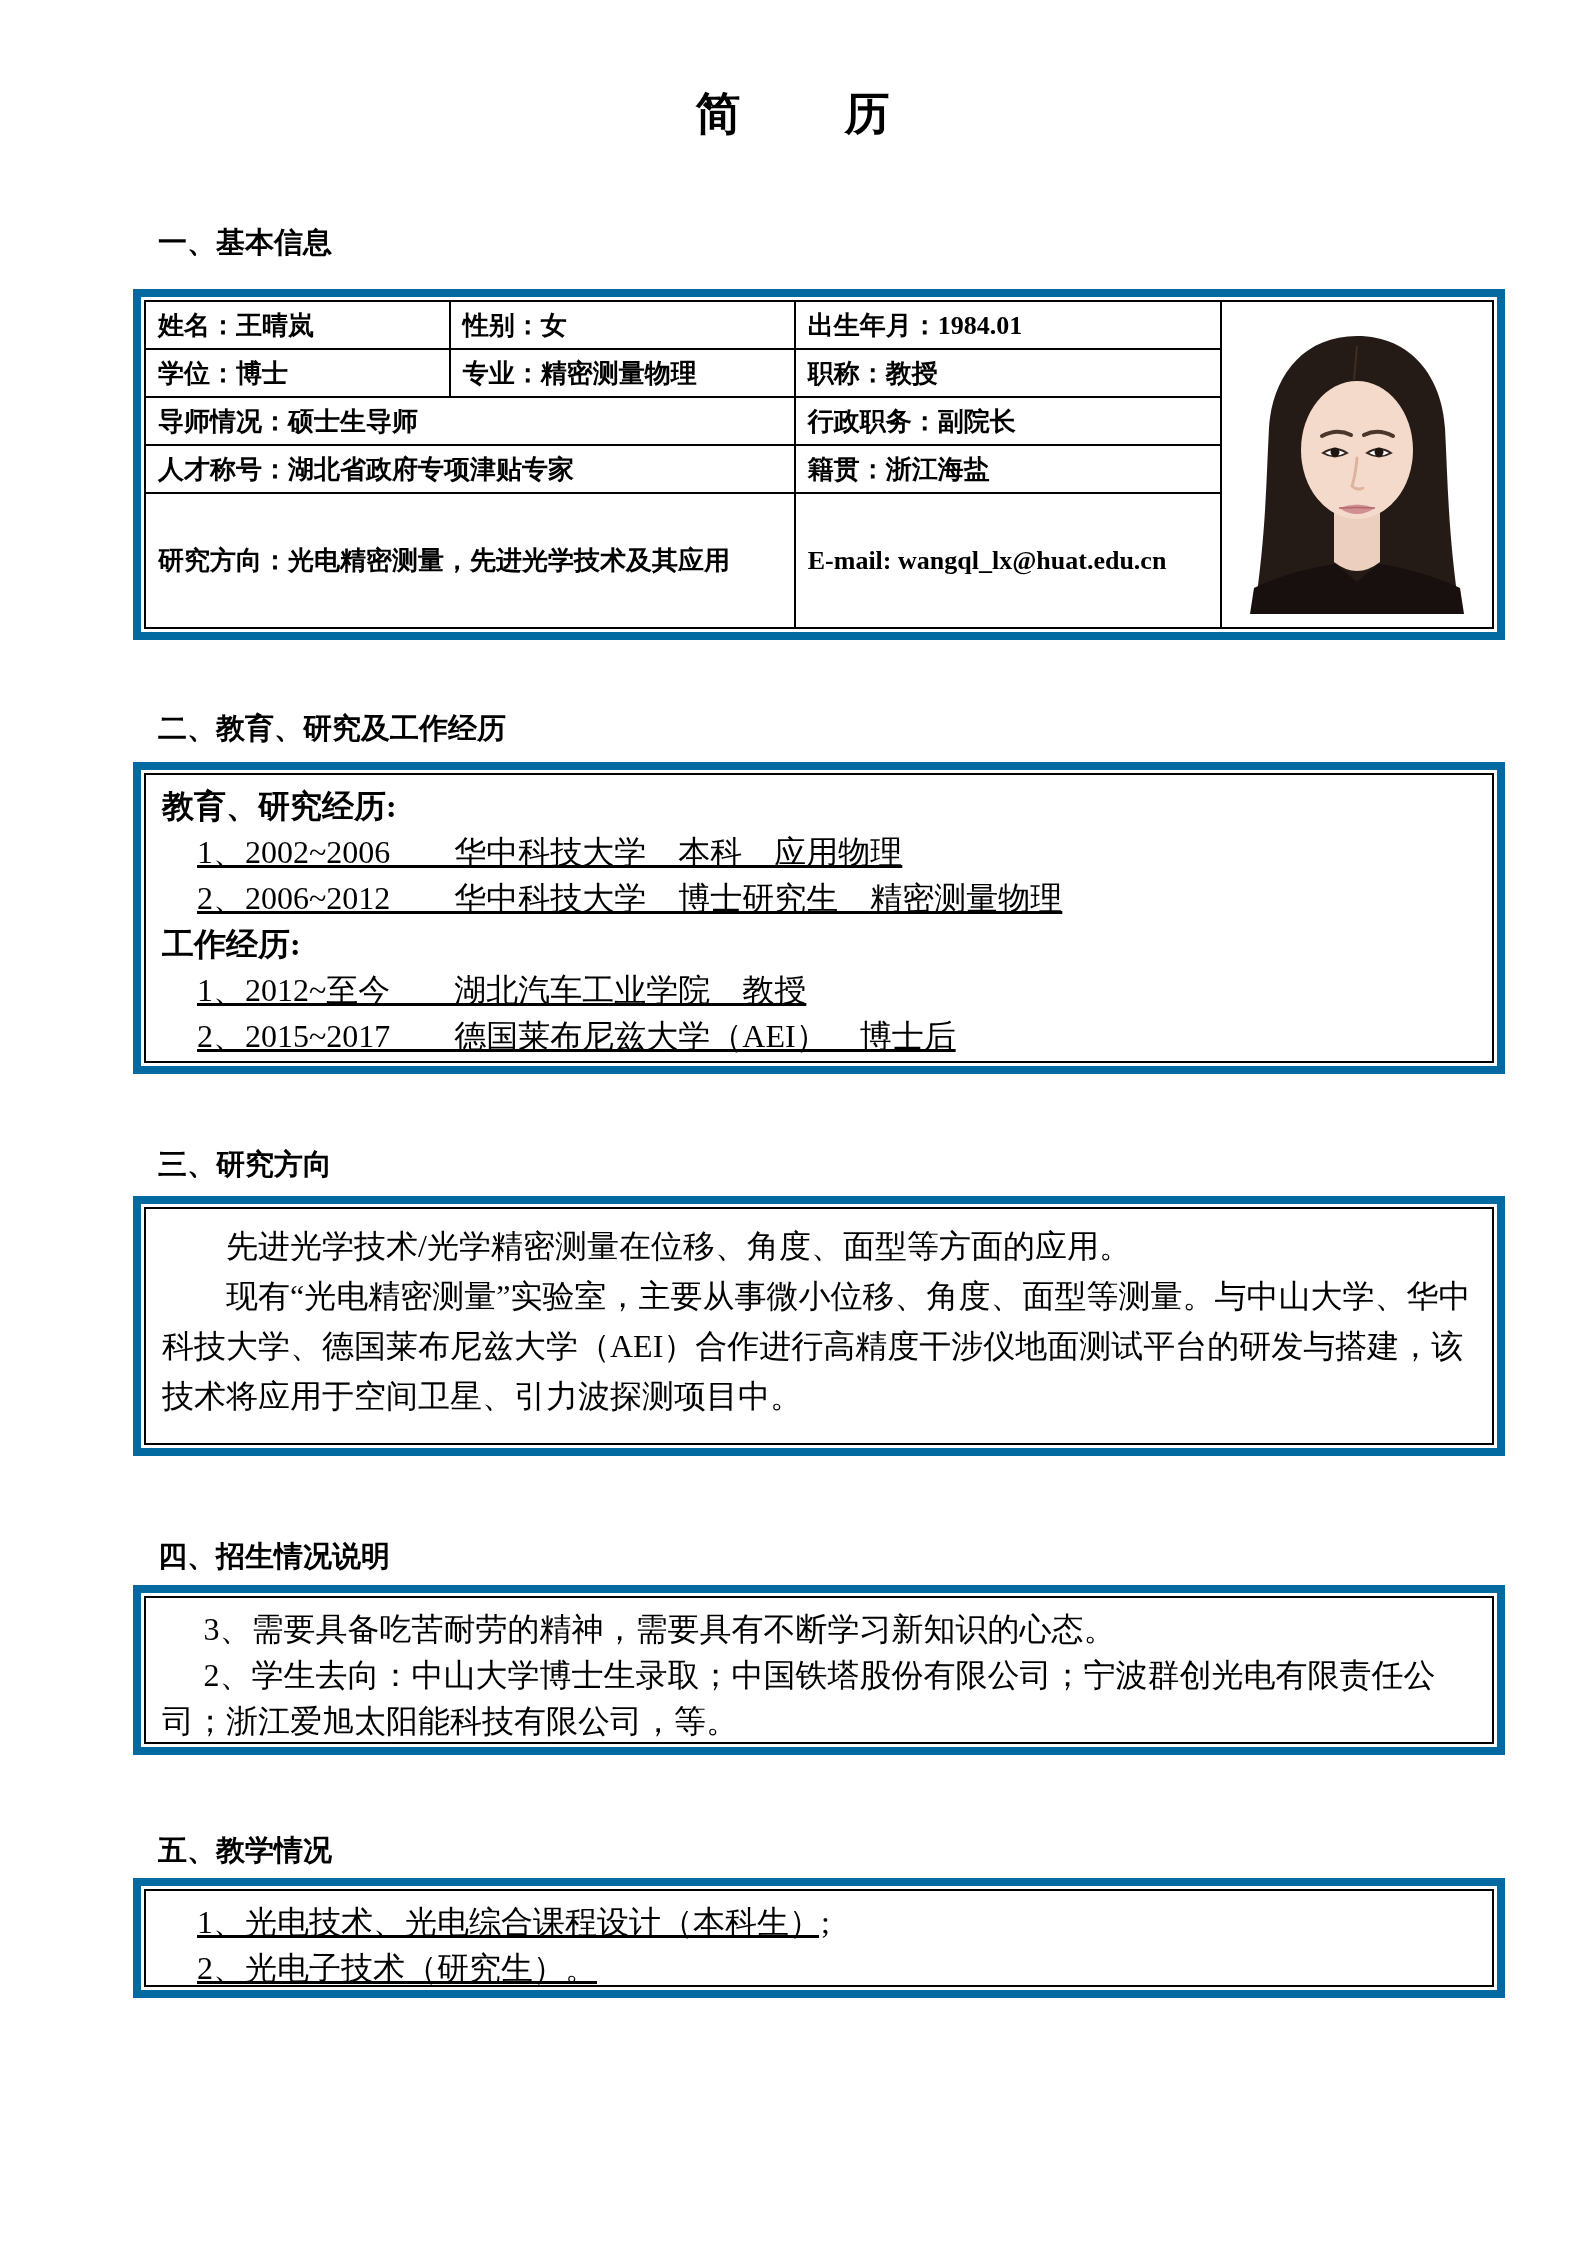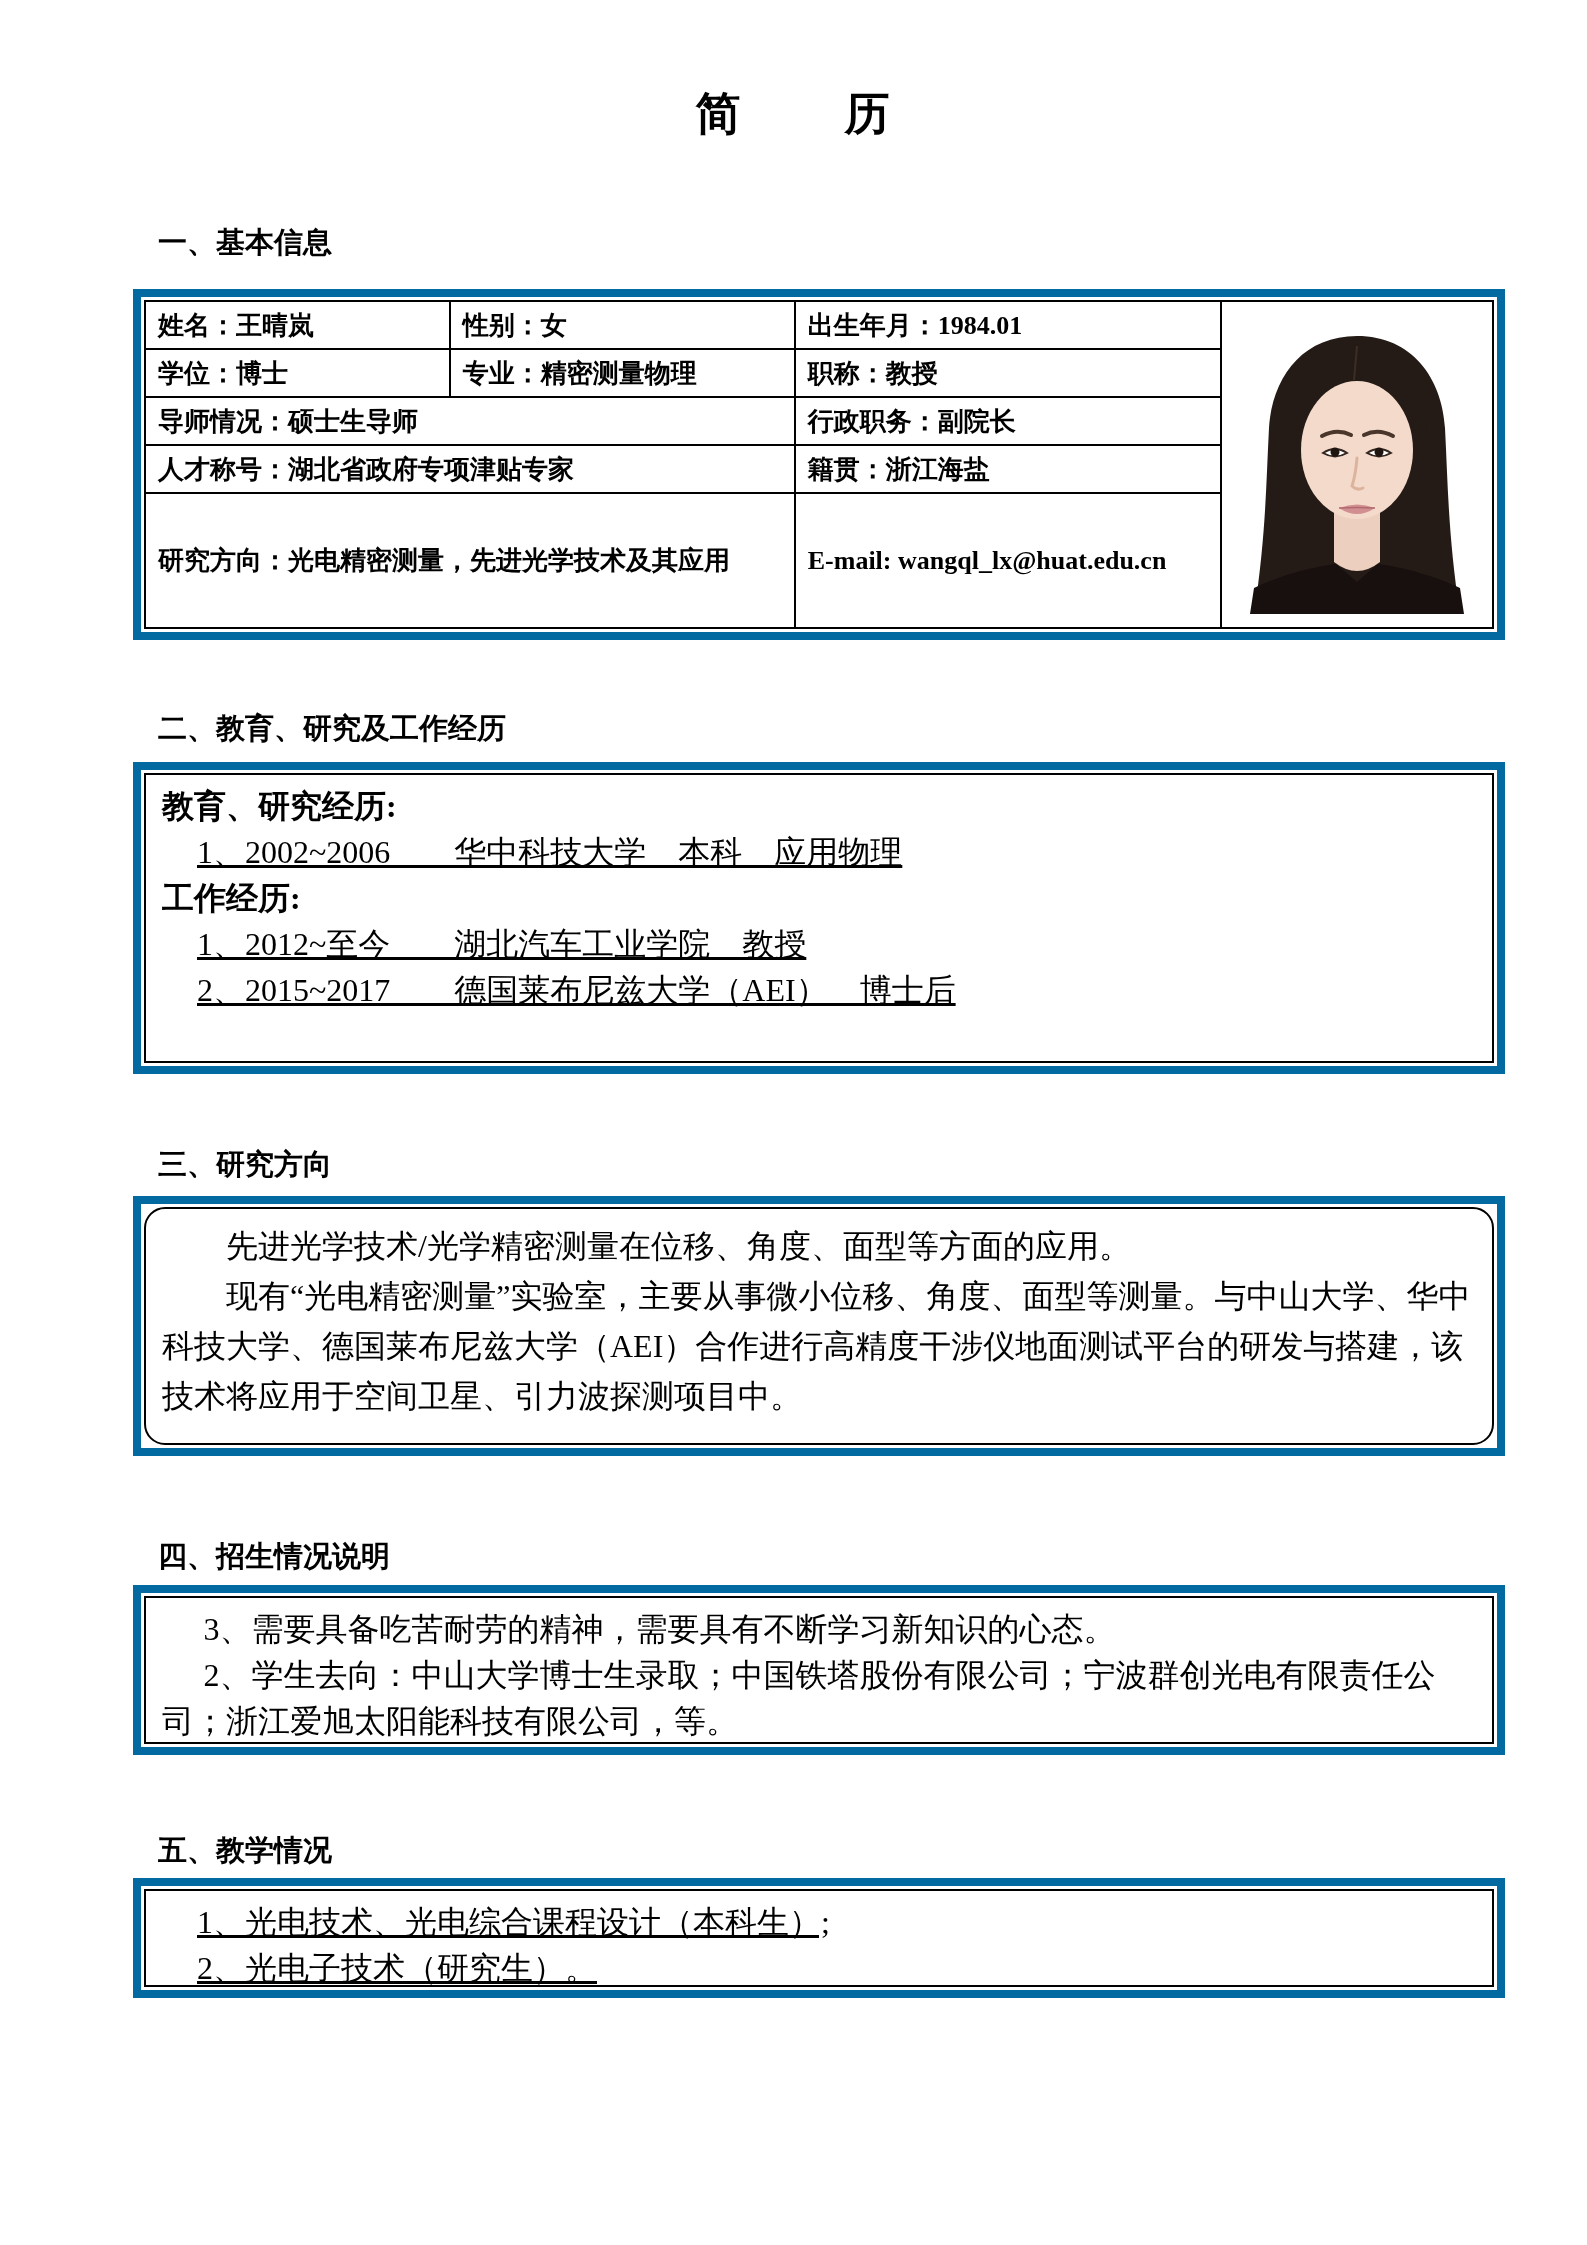--- a/index.html
+++ b/index.html
@@ -89,21 +89,21 @@
     vertical-align: top;
   }
   #info-box td.photo-td svg { display: block; margin: 28px auto 0 auto; }
 
   
   .line { line-height: 46px; white-space: pre-wrap; }
   .line.label { font-weight: bold; }
   .line.item  { padding-left: 35px; text-decoration: underline; }
 
   
-  #research-box .inner { padding-top: 12px; line-height: 50px; border-radius: 21px; }
+  #research-box .inner { padding-top: 12px; line-height: 50px; }
   #research-box p { text-indent: 2em; }
   #adm-box .inner { padding-top: 8px; line-height: 46px; }
   #adm-box p { text-indent: 1.3em; }
   #teach-box .inner { padding-top: 8px; }
 </style>
 </head>
 <body>
 
 <div class="page">
 
@@ -168,20 +168,21 @@
       </tbody>
     </table>
   </div>
 
   <div class="sec-heading" id="h-exp">二、教育、研究及工作经历</div>
 
   <div class="dbox" id="exp-box">
     <div class="inner">
       <div class="line label">教育、研究经历:</div>
       <div class="line item">1、2002~2006　　华中科技大学　本科　应用物理</div>
+      <div class="line item">2、2006~2012　　华中科技大学　博士研究生　精密测量物理</div>
       <div class="line label">工作经历:</div>
       <div class="line item">1、2012~至今　　湖北汽车工业学院　教授</div>
       <div class="line item">2、2015~2017　　德国莱布尼兹大学（AEI）　博士后</div>
     </div>
   </div>
 
   <div class="sec-heading" id="h-research">三、研究方向</div>
 
   <div class="dbox" id="research-box">
     <div class="inner">

